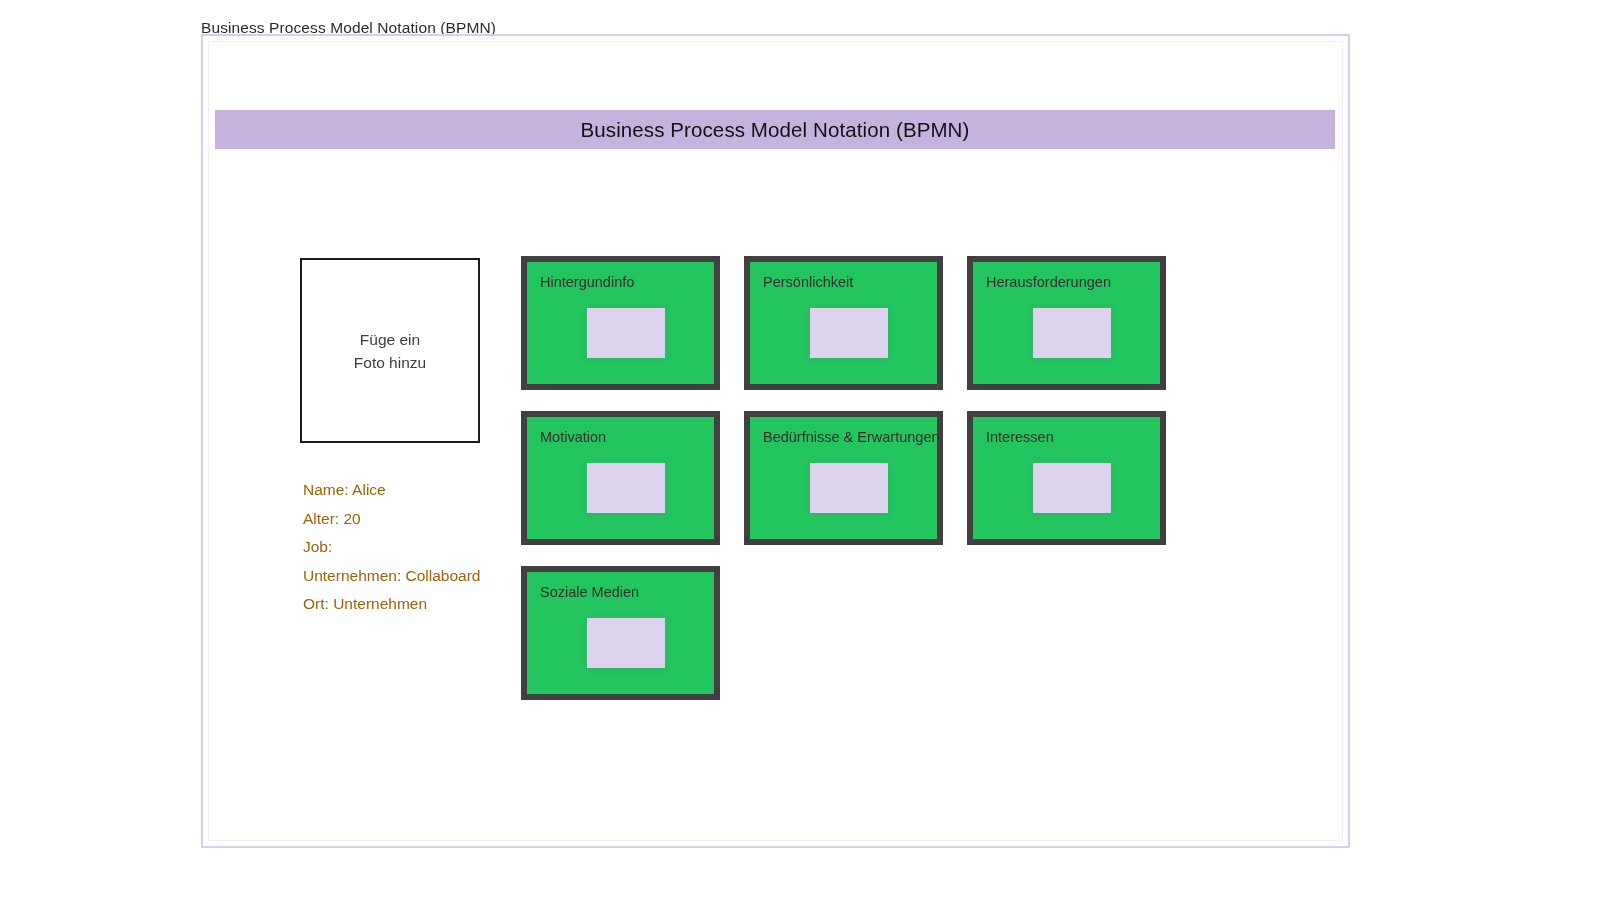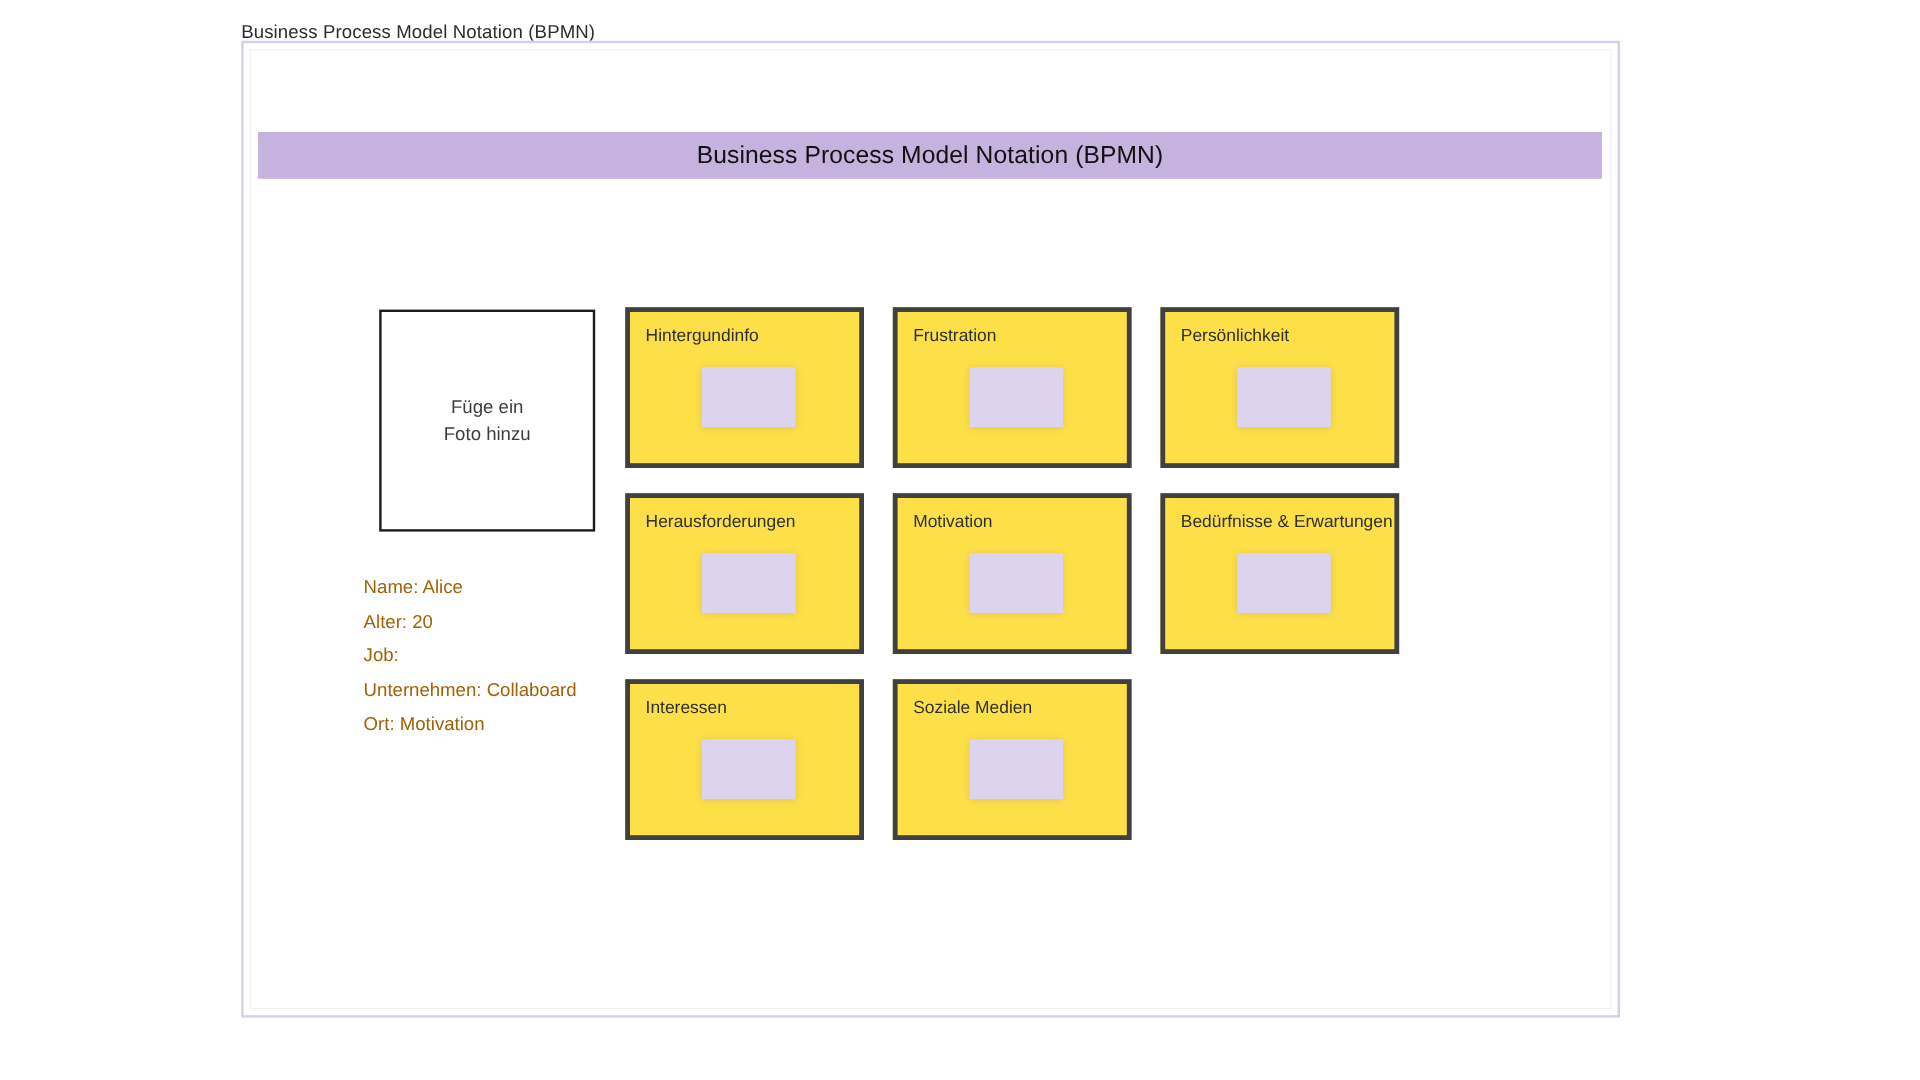--- a/index.html
+++ b/index.html
@@ -83,21 +83,20 @@
     top: 258px;
     width: 180px;
     height: 185px;
     border: 2.5px solid #1b1b1b;
     box-sizing: border-box;
     background: #ffffff;
     display: flex;
     align-items: center;
     justify-content: center;
     text-align: center;
-    margin-left: 16px;
   }
   .photo-text {
     font-size: 15.5px;
     line-height: 23px;
     color: #3d3d3d;
     white-space: pre-line;
   }
 
   
   .persona-fields {
@@ -119,23 +118,23 @@
     left: 521px;
     top: 256px;
     display: grid;
     grid-template-columns: repeat(3, 199px);
     grid-template-rows: repeat(3, 134px);
     column-gap: 24px;
     row-gap: 21px;
   }
   .card {
     position: relative;
-    border: 4px solid #404040;
-    box-sizing: border-box;
-    background: #fde047;
+    border: 6px solid #404040;
+    box-sizing: border-box;
+    background: #22c55e;
   }
   .card-label {
     position: absolute;
     left: 13px;
     top: 12px;
     font-size: 14.5px;
     color: #2f2f2f;
     white-space: nowrap;
   }
   .sticky {
@@ -166,35 +165,31 @@
   <div class="photo-box">
     <span class="photo-text">Füge ein
 Foto hinzu</span>
   </div>
 
   <div class="persona-fields">
     <div class="persona-field">Name: Alice</div>
     <div class="persona-field">Alter: 20</div>
     <div class="persona-field">Job:</div>
     <div class="persona-field">Unternehmen: Collaboard</div>
-    <div class="persona-field">Ort: Motivation</div>
+    <div class="persona-field">Ort: Unternehmen</div>
   </div>
 
   <div class="card-grid">
 
     <div class="card">
       <span class="card-label">Hintergundinfo</span>
       <div class="sticky"></div>
     </div>
 
 
-    <div class="card">
-      <span class="card-label">Frustration</span>
-      <div class="sticky"></div>
-    </div>
 
     <div class="card">
       <span class="card-label">Persönlichkeit</span>
       <div class="sticky"></div>
     </div>
 
     <div class="card">
       <span class="card-label">Herausforderungen</span>
       <div class="sticky"></div>
     </div>

